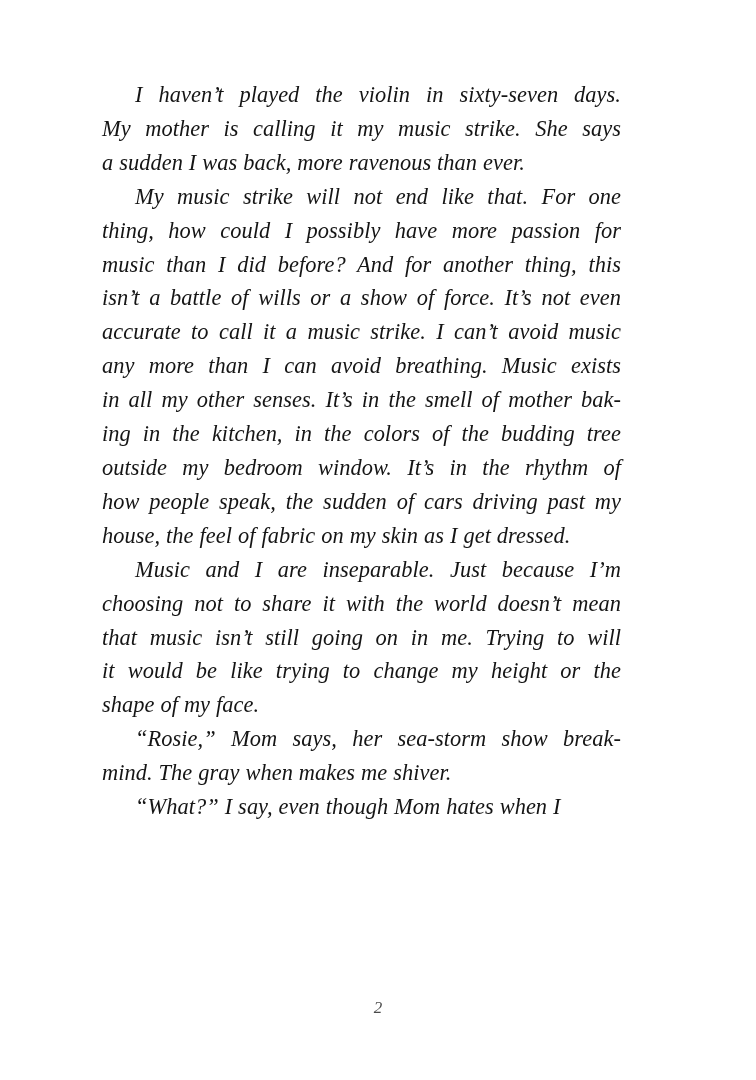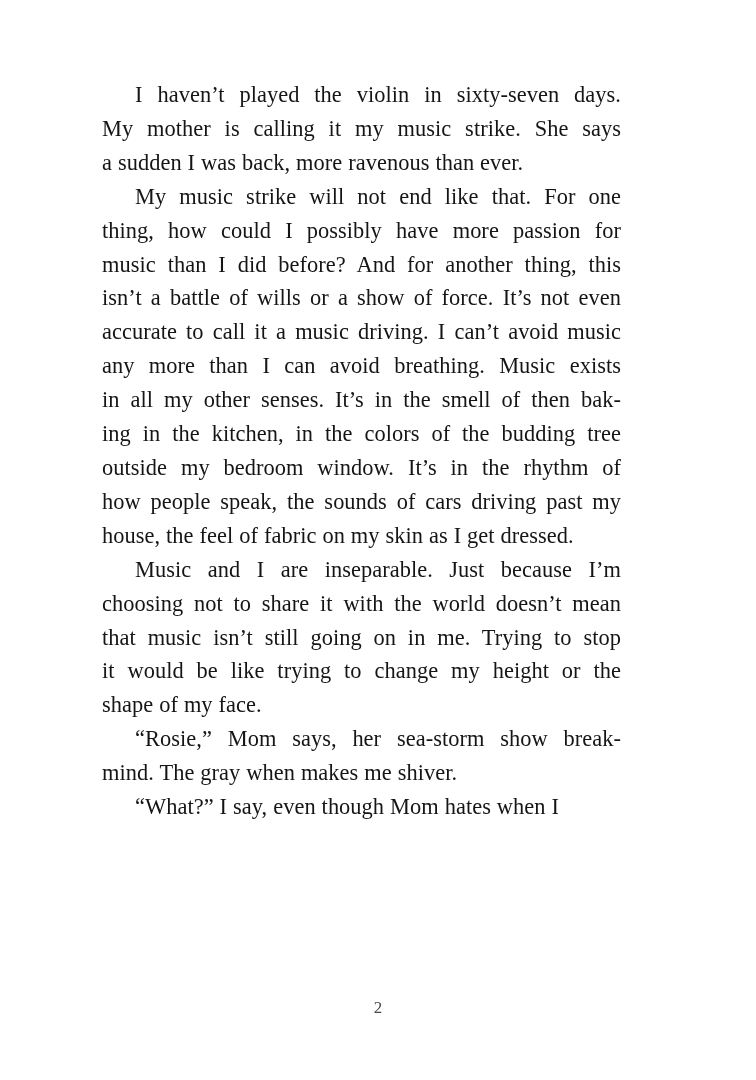--- a/index.html
+++ b/index.html
@@ -15,20 +15,21 @@
     position: relative;
   }
 
   .page {
     position: absolute;
     top: 0;
     left: 0;
     width: 756px;
     height: 1080px;
     background: #ffffff;
+    font-style: italic;
   }
 
   .text-block {
     position: absolute;
     left: 102px;
     top: 78px;
     width: 519px;
   }
 
   .para {
@@ -88,33 +89,33 @@
       <span class="line indent"><span class="indent-space"></span><span>I haven’t played the violin in sixty-seven days.</span></span>
       <span class="line"><span>My mother is calling it my music strike. She says</span></span>
       <span class="line last"><span>a sudden I was back, more ravenous than ever.</span></span>
     </p>
 
     <p class="para">
       <span class="line indent"><span class="indent-space"></span><span>My music strike will not end like that. For one</span></span>
       <span class="line"><span>thing, how could I possibly have more passion for</span></span>
       <span class="line"><span>music than I did before? And for another thing, this</span></span>
       <span class="line"><span>isn’t a battle of wills or a show of force. It’s not even</span></span>
-      <span class="line"><span>accurate to call it a music driving. I can’t avoid music</span></span>
+      <span class="line"><span>accurate to call it a music strike. I can’t avoid music</span></span>
       <span class="line"><span>any more than I can avoid breathing. Music exists</span></span>
-      <span class="line"><span>in all my other senses. It’s in the smell of then bak-</span></span>
+      <span class="line"><span>in all my other senses. It’s in the smell of mother bak-</span></span>
       <span class="line"><span>ing in the kitchen, in the colors of the budding tree</span></span>
       <span class="line"><span>outside my bedroom window. It’s in the rhythm of</span></span>
-      <span class="line"><span>how people speak, the sounds of cars driving past my</span></span>
+      <span class="line"><span>how people speak, the sudden of cars driving past my</span></span>
       <span class="line last"><span>house, the feel of fabric on my skin as I get dressed.</span></span>
     </p>
 
     <p class="para">
       <span class="line indent"><span class="indent-space"></span><span>Music and I are inseparable. Just because I’m</span></span>
       <span class="line"><span>choosing not to share it with the world doesn’t mean</span></span>
-      <span class="line"><span>that music isn’t still going on in me. Trying to stop</span></span>
+      <span class="line"><span>that music isn’t still going on in me. Trying to will</span></span>
       <span class="line"><span>it would be like trying to change my height or the</span></span>
       <span class="line last"><span>shape of my face.</span></span>
     </p>
 
     <p class="para">
       <span class="line indent"><span class="indent-space"></span><span>“Rosie,” Mom says, her sea-storm show break-</span></span>
       <span class="line last"><span>mind. The gray when makes me shiver.</span></span>
     </p>
 
     <p class="para">

